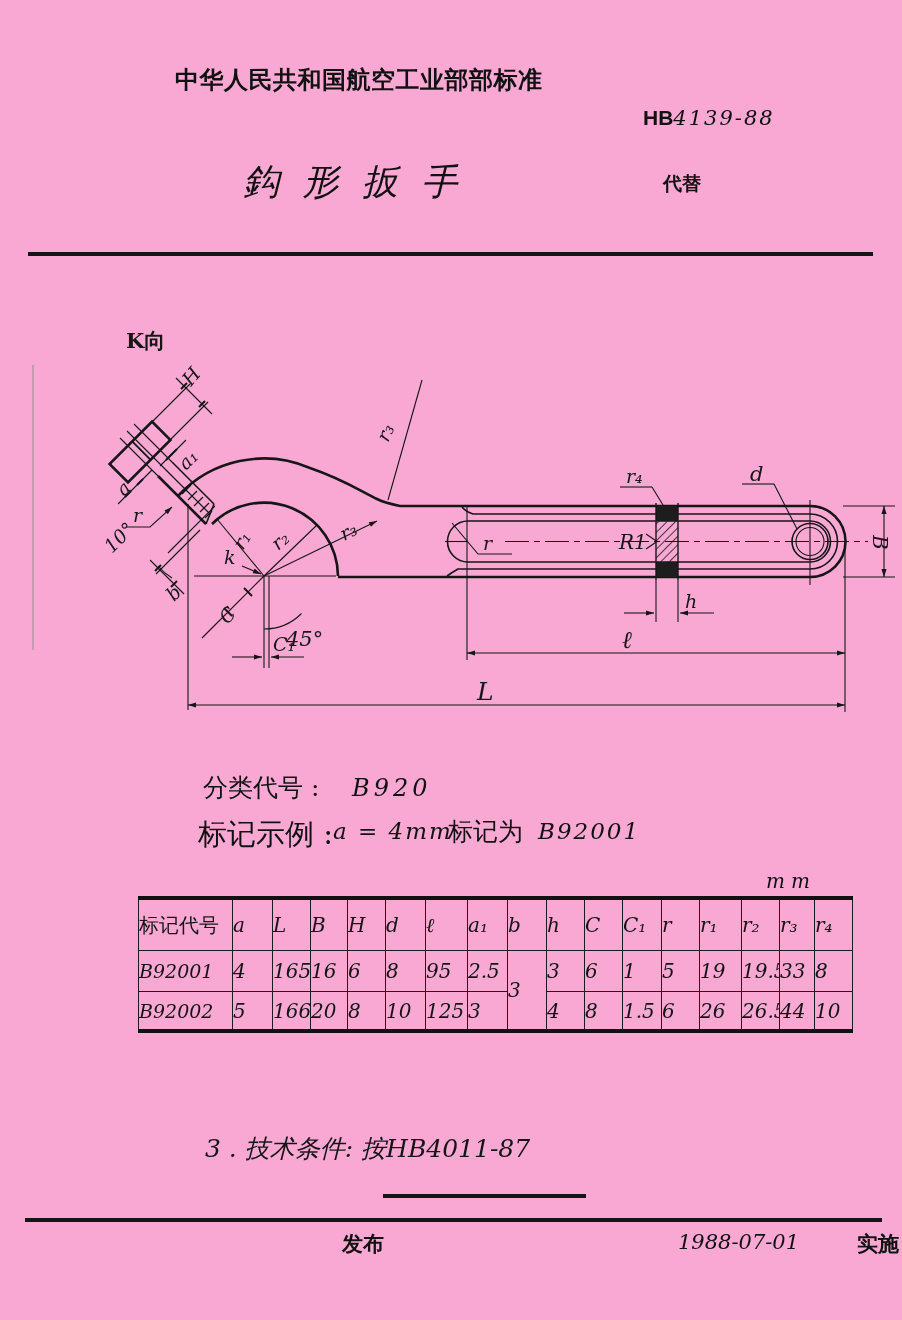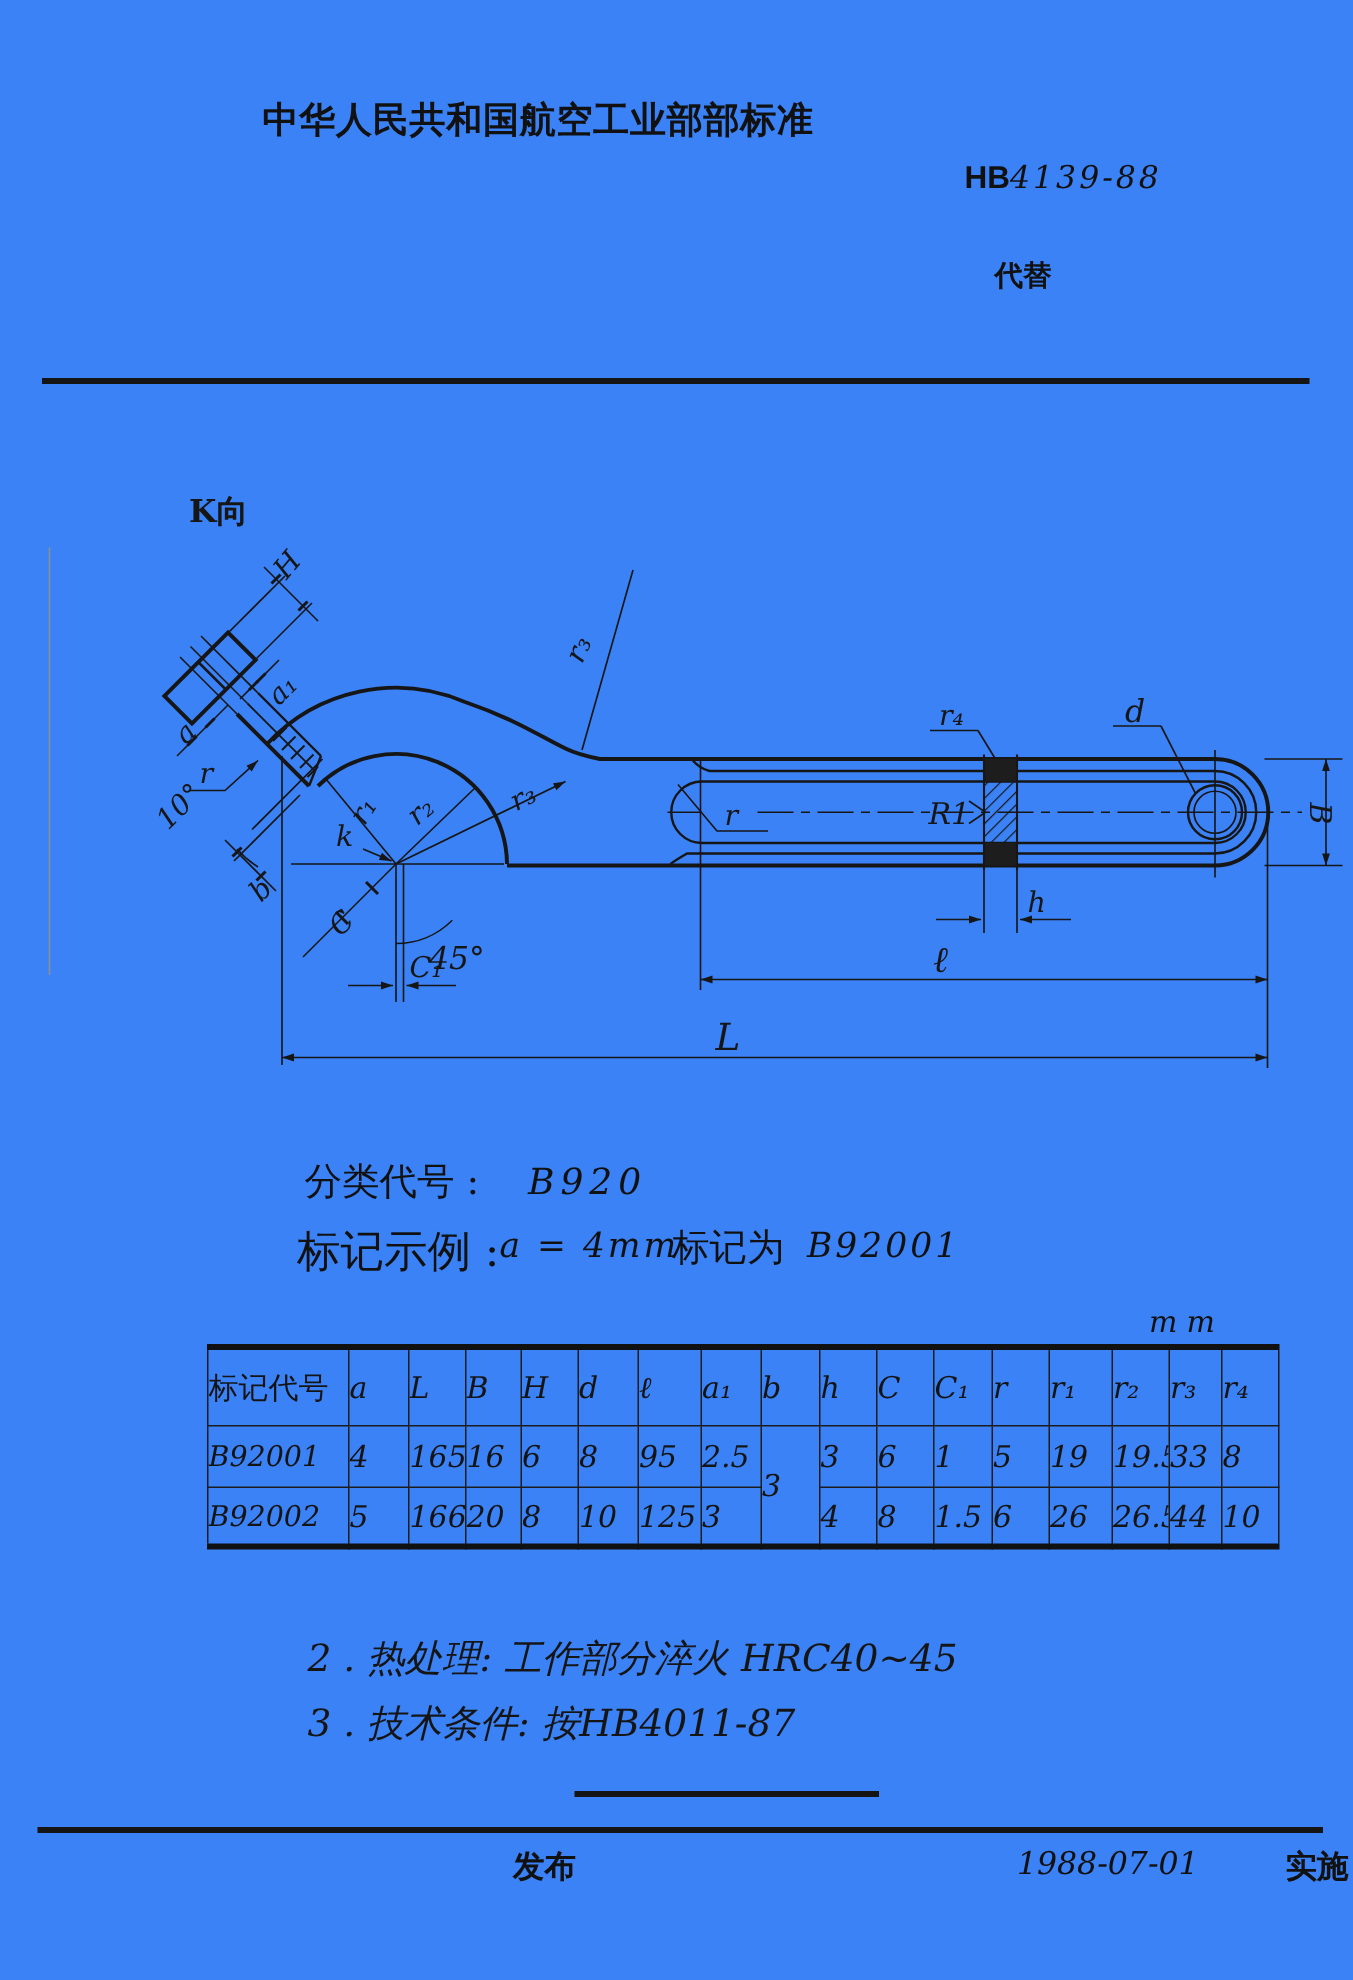--- a/index.html
+++ b/index.html
@@ -1,16 +1,16 @@
 <!DOCTYPE html>
 <html><head>
 <meta charset="utf-8">
 <style>
   html,body{margin:0;padding:0;background:#e8e8e8;}
-  #page{position:relative;width:902px;height:1320px;background:#3b82f6;overflow:hidden;
+  #page{position:relative;width:902px;height:1320px;background:#f9a8d4;overflow:hidden;
         font-family:"Liberation Sans",sans-serif;color:#111;}
   .abs{position:absolute;}
   .print-bold{font-family:"Liberation Sans",sans-serif;font-weight:bold;}
   .hw{font-family:"DejaVu Serif",serif;font-style:italic;}
   .cjk-hw{font-family:"DejaVu Serif",serif;}
   .rule{background:#151515;}
   
   #spec-table{border-collapse:collapse;table-layout:fixed;width:714px;
               font-family:"DejaVu Serif",serif;font-style:italic;}
   #spec-table td,#spec-table th{border:1.5px solid #1c1c1c;text-align:left;vertical-align:middle;
@@ -32,20 +32,21 @@
 <body>
 
 <div id="page">
 
   <div class="abs print-bold" style="left:175px;top:64px;font-size:24px;letter-spacing:0.5px;">中华人民共和国航空工业部部标准</div>
 
   <div class="abs" style="left:643px;top:106px;font-size:21px;">
     <span class="print-bold">HB</span><span class="hw" style="letter-spacing:2px;">4139-88</span>
   </div>
 
+  <div class="abs cjk-hw" style="left:243px;top:158px;font-size:36px;font-style:italic;letter-spacing:6px;">鈎 形 扳 手</div>
 
   <div class="abs print-bold" style="left:663px;top:171px;font-size:19px;">代替</div>
 
   <div class="abs rule" style="left:28px;top:252px;width:845px;height:3.5px;"></div>
 
   <svg class="abs" style="left:0;top:290px;" width="902" height="470" viewBox="0 290 902 470">
     <defs>
       <marker id="ar" markerWidth="10" markerHeight="8" refX="8.5" refY="3" orient="auto-start-reverse" markerUnits="userSpaceOnUse">
         <path d="M0.5,0.4 L8.5,3 L0.5,5.6 Z" fill="#161616"></path>
       </marker>
@@ -278,21 +279,20 @@
       <td>1.5</td>
       <td>6</td>
       <td>26</td>
       <td>26.5</td>
       <td>44</td>
       <td>10</td>
     </tr>
   </tbody>
     </table>
 
-  <div class="abs note" style="left:205px;top:1089px;">2 . 热处理: 工作部分淬火 HRC40~45</div>
   <div class="abs note" style="left:205px;top:1132px;text-align:right;">3 . 技术条件: 按HB4011-87</div>
 
   <div class="abs rule" style="left:383px;top:1194px;width:203px;height:4px;"></div>
   <div class="abs rule" style="left:25px;top:1218px;width:857px;height:3.5px;"></div>
 
   <div class="abs print-bold" style="left:342px;top:1230px;font-size:21px;">发布</div>
   <div class="abs hw" style="left:678px;top:1230px;font-size:21px;">1988-07-01</div>
   <div class="abs print-bold" style="left:838px;top:1230px;font-size:21px;margin-left:19px;">实施</div>
 
 </div>

